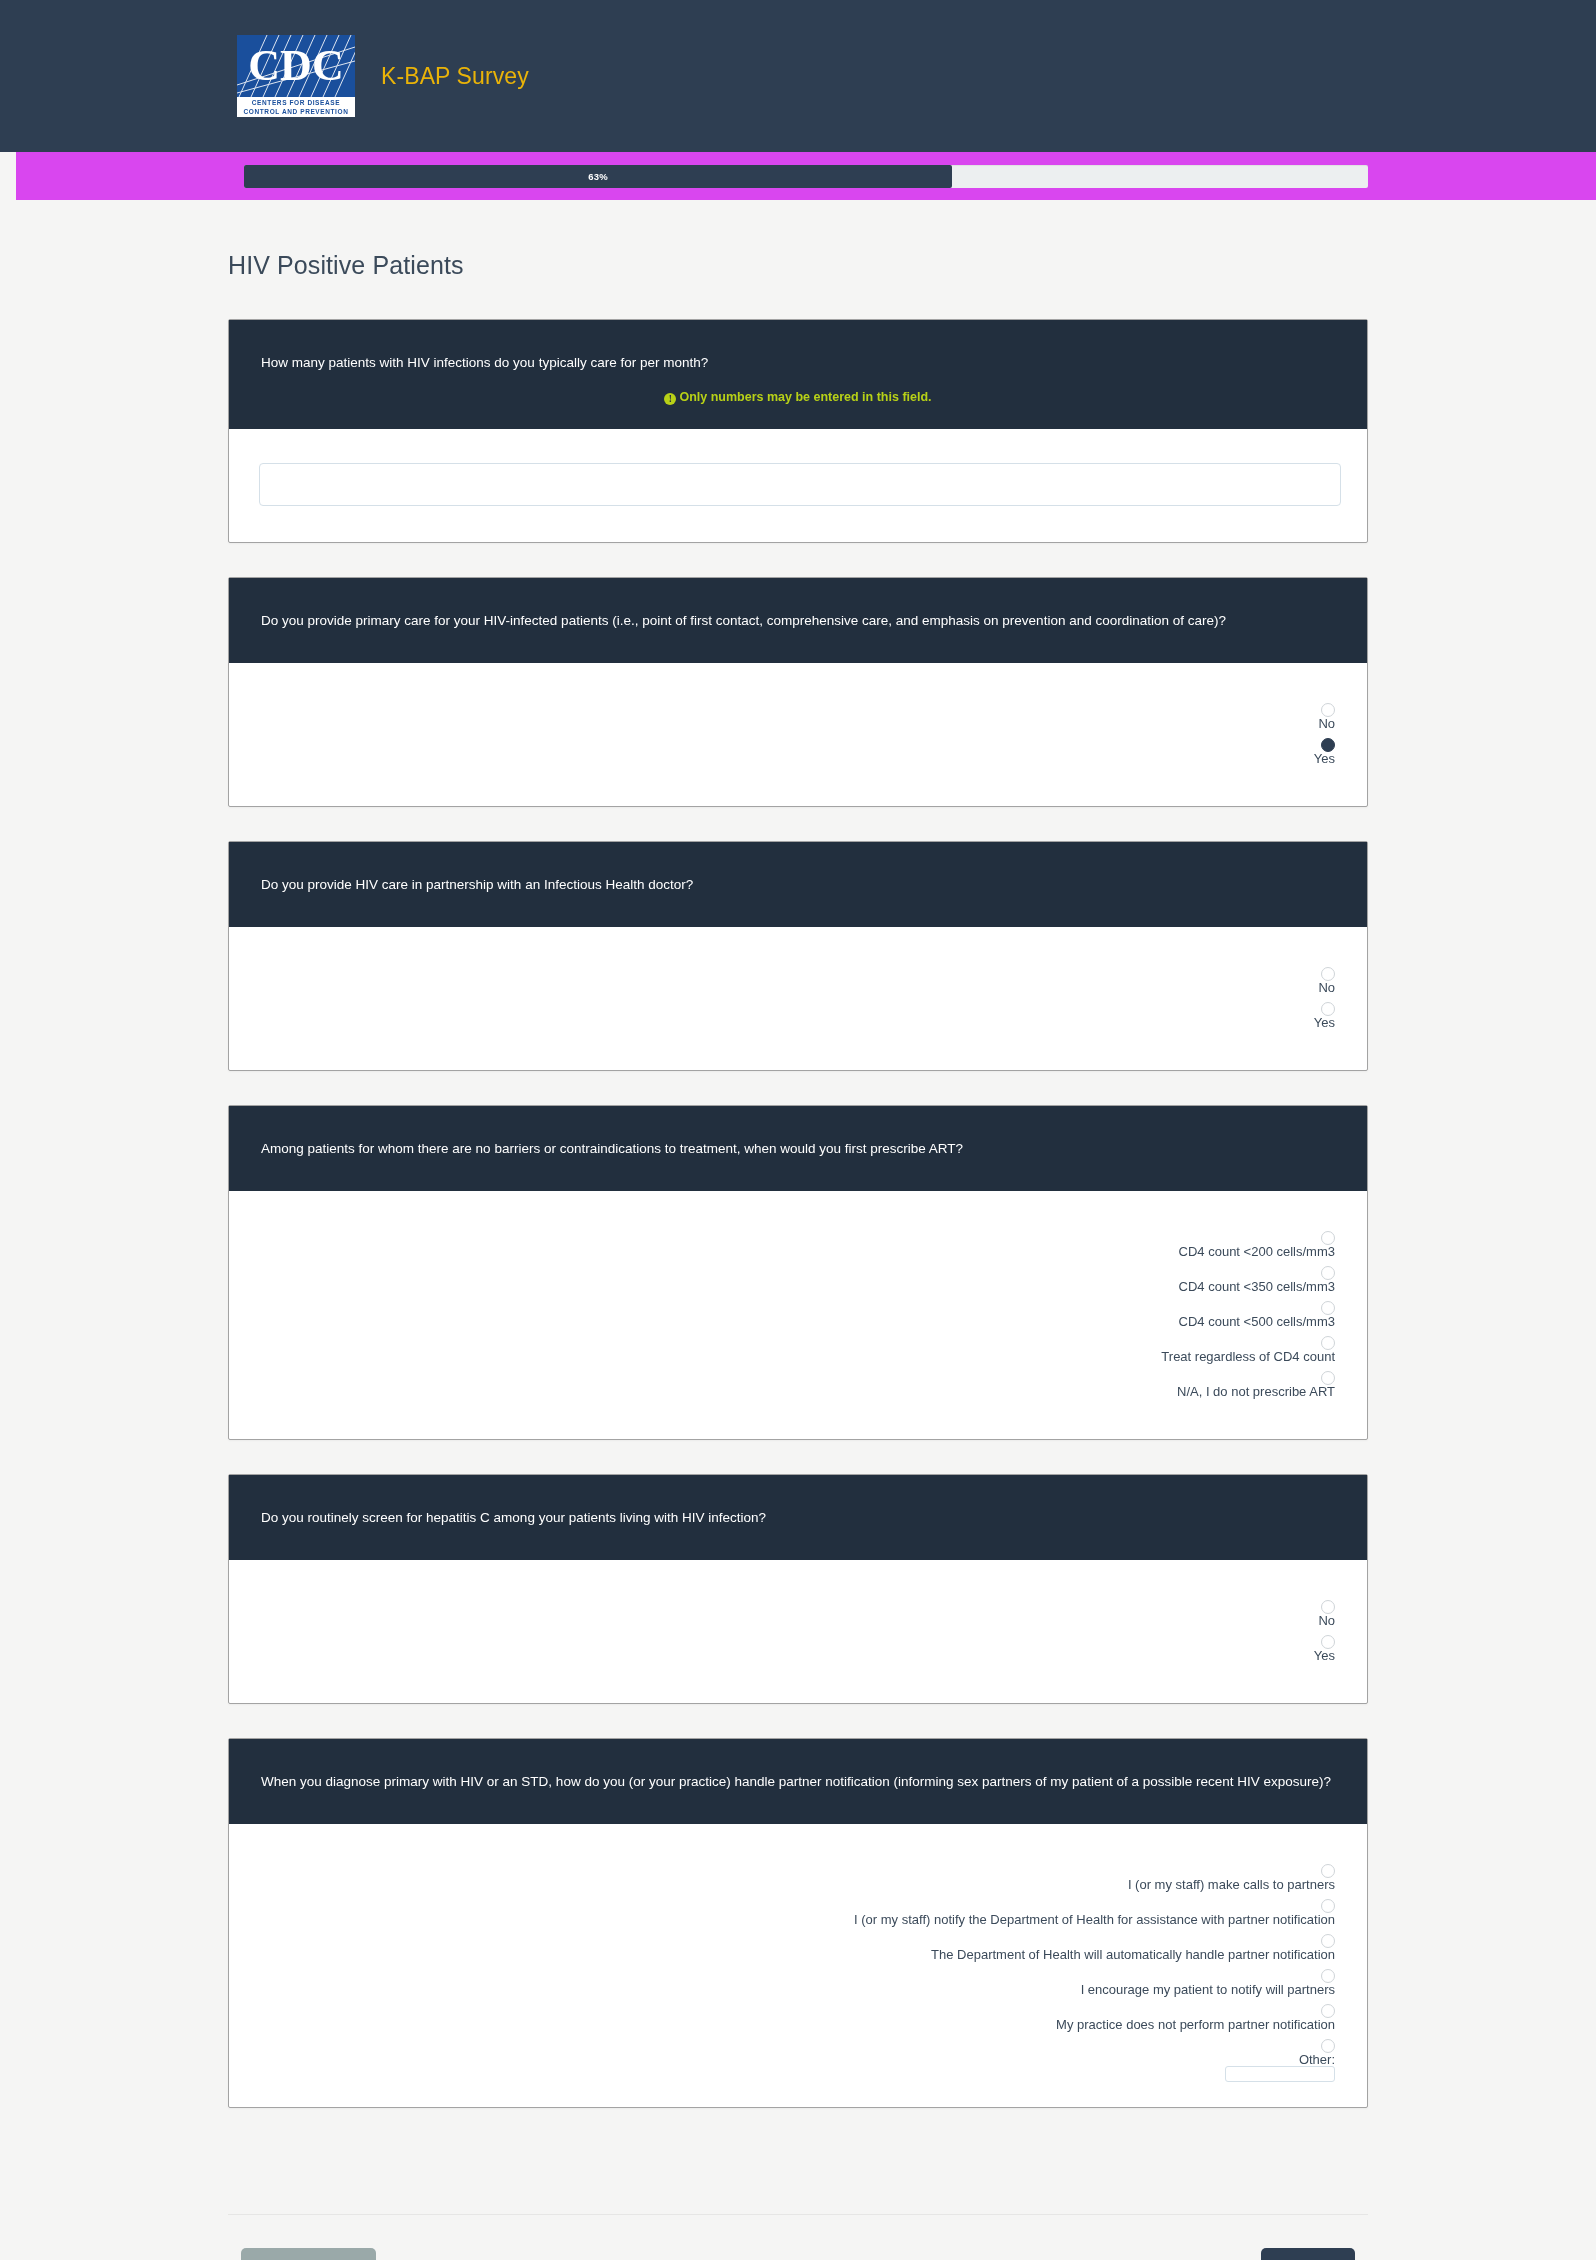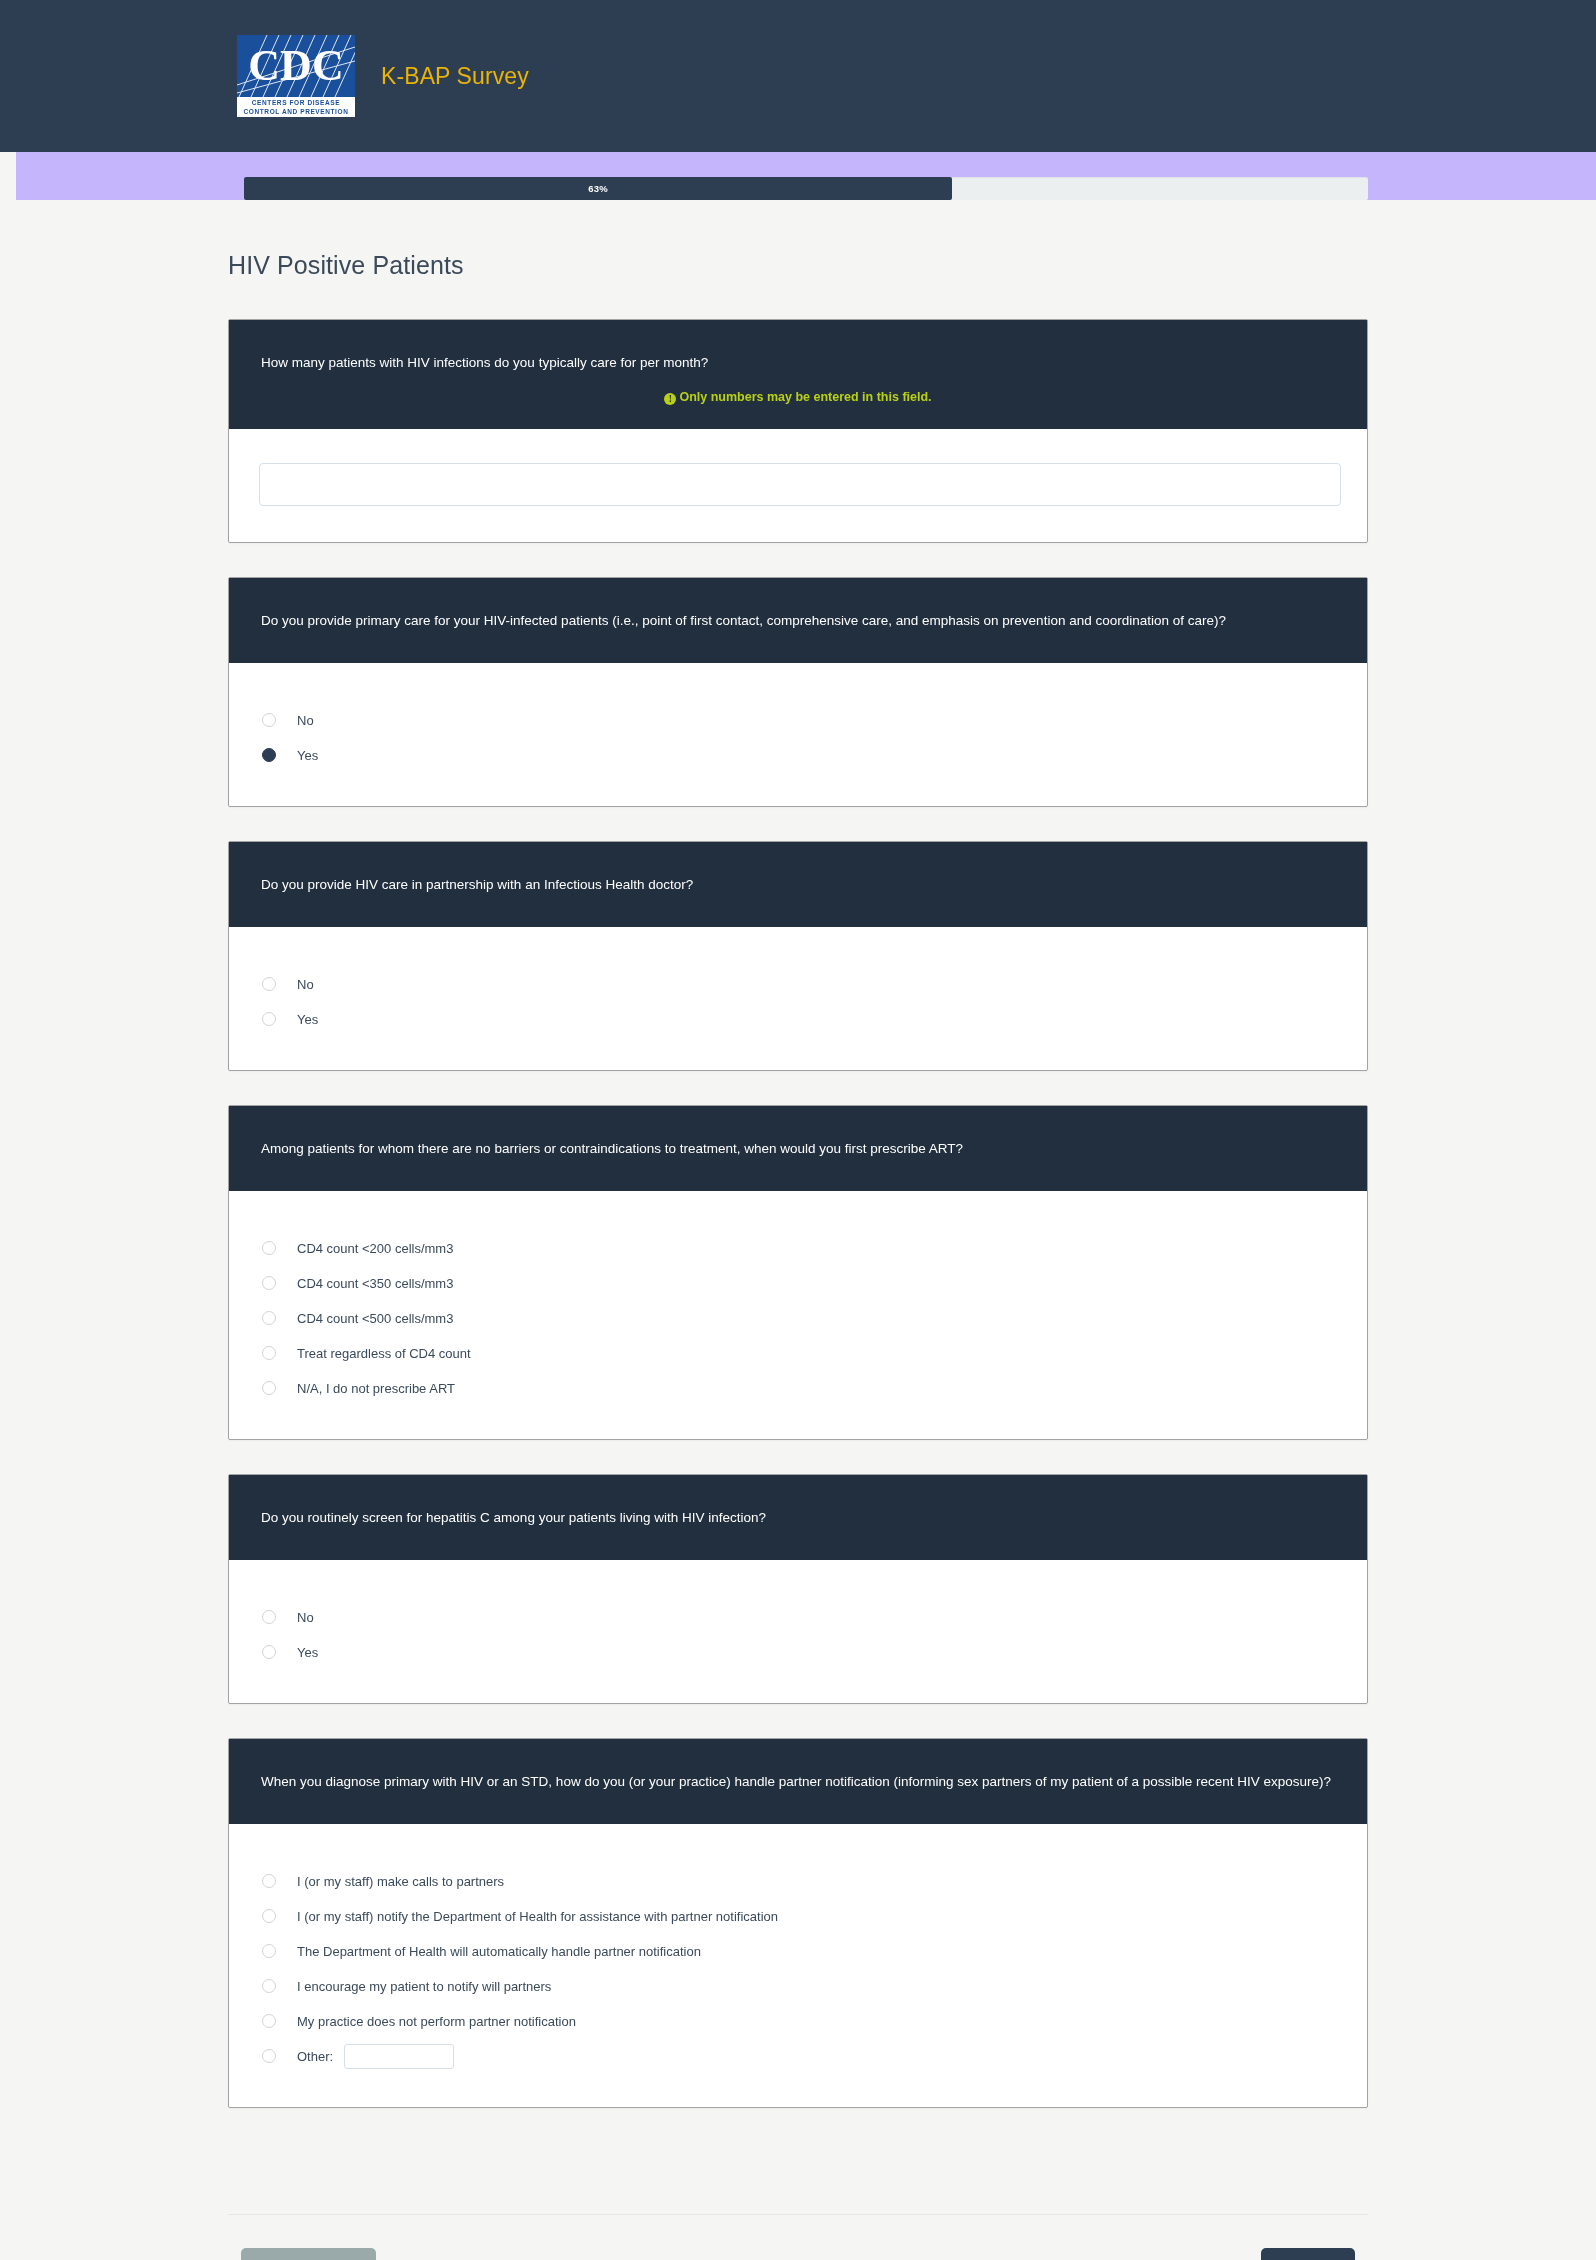--- a/index.html
+++ b/index.html
@@ -73,23 +73,23 @@
     color: #eab308;
     font-size: 23px;
     margin-left: 26px;
     font-weight: 400;
     letter-spacing: 0.1px;
   }
 
   
   .progress-strip {
     height: 48px;
-    background: #c4b5fd;
-    display: flex;
-    align-items: flex-end;
+    background: #d946ef;
+    display: flex;
+    align-items: center;
     padding: 0 228px 0 228px;
     margin-left: 16px;
   }
   .progress-track {
     position: relative;
     flex: 1 1 auto;
     height: 23px;
     background: #eceff0;
     border-radius: 2px;
     box-shadow: inset 0 1px 1px rgba(0,0,0,0.06);
@@ -176,23 +176,24 @@
     outline: none;
     font-family: "Liberation Sans", sans-serif;
     font-size: 14px;
     color: #3b4a5a;
     padding: 0 12px;
   }
 
   .options { padding: 14px 0 6px 0; }
   .opt {
     display: flex;
-    align-items: center;
+    align-items: flex-end;
     height: 35px;
     cursor: pointer;
+    flex-direction: column;
   }
   .radio {
     width: 14px; height: 14px;
     border-radius: 50%;
     border: 1px solid #cfd4d8;
     background: #ffffff;
     flex: 0 0 auto;
     margin-left: 1px;
     position: relative;
   }

